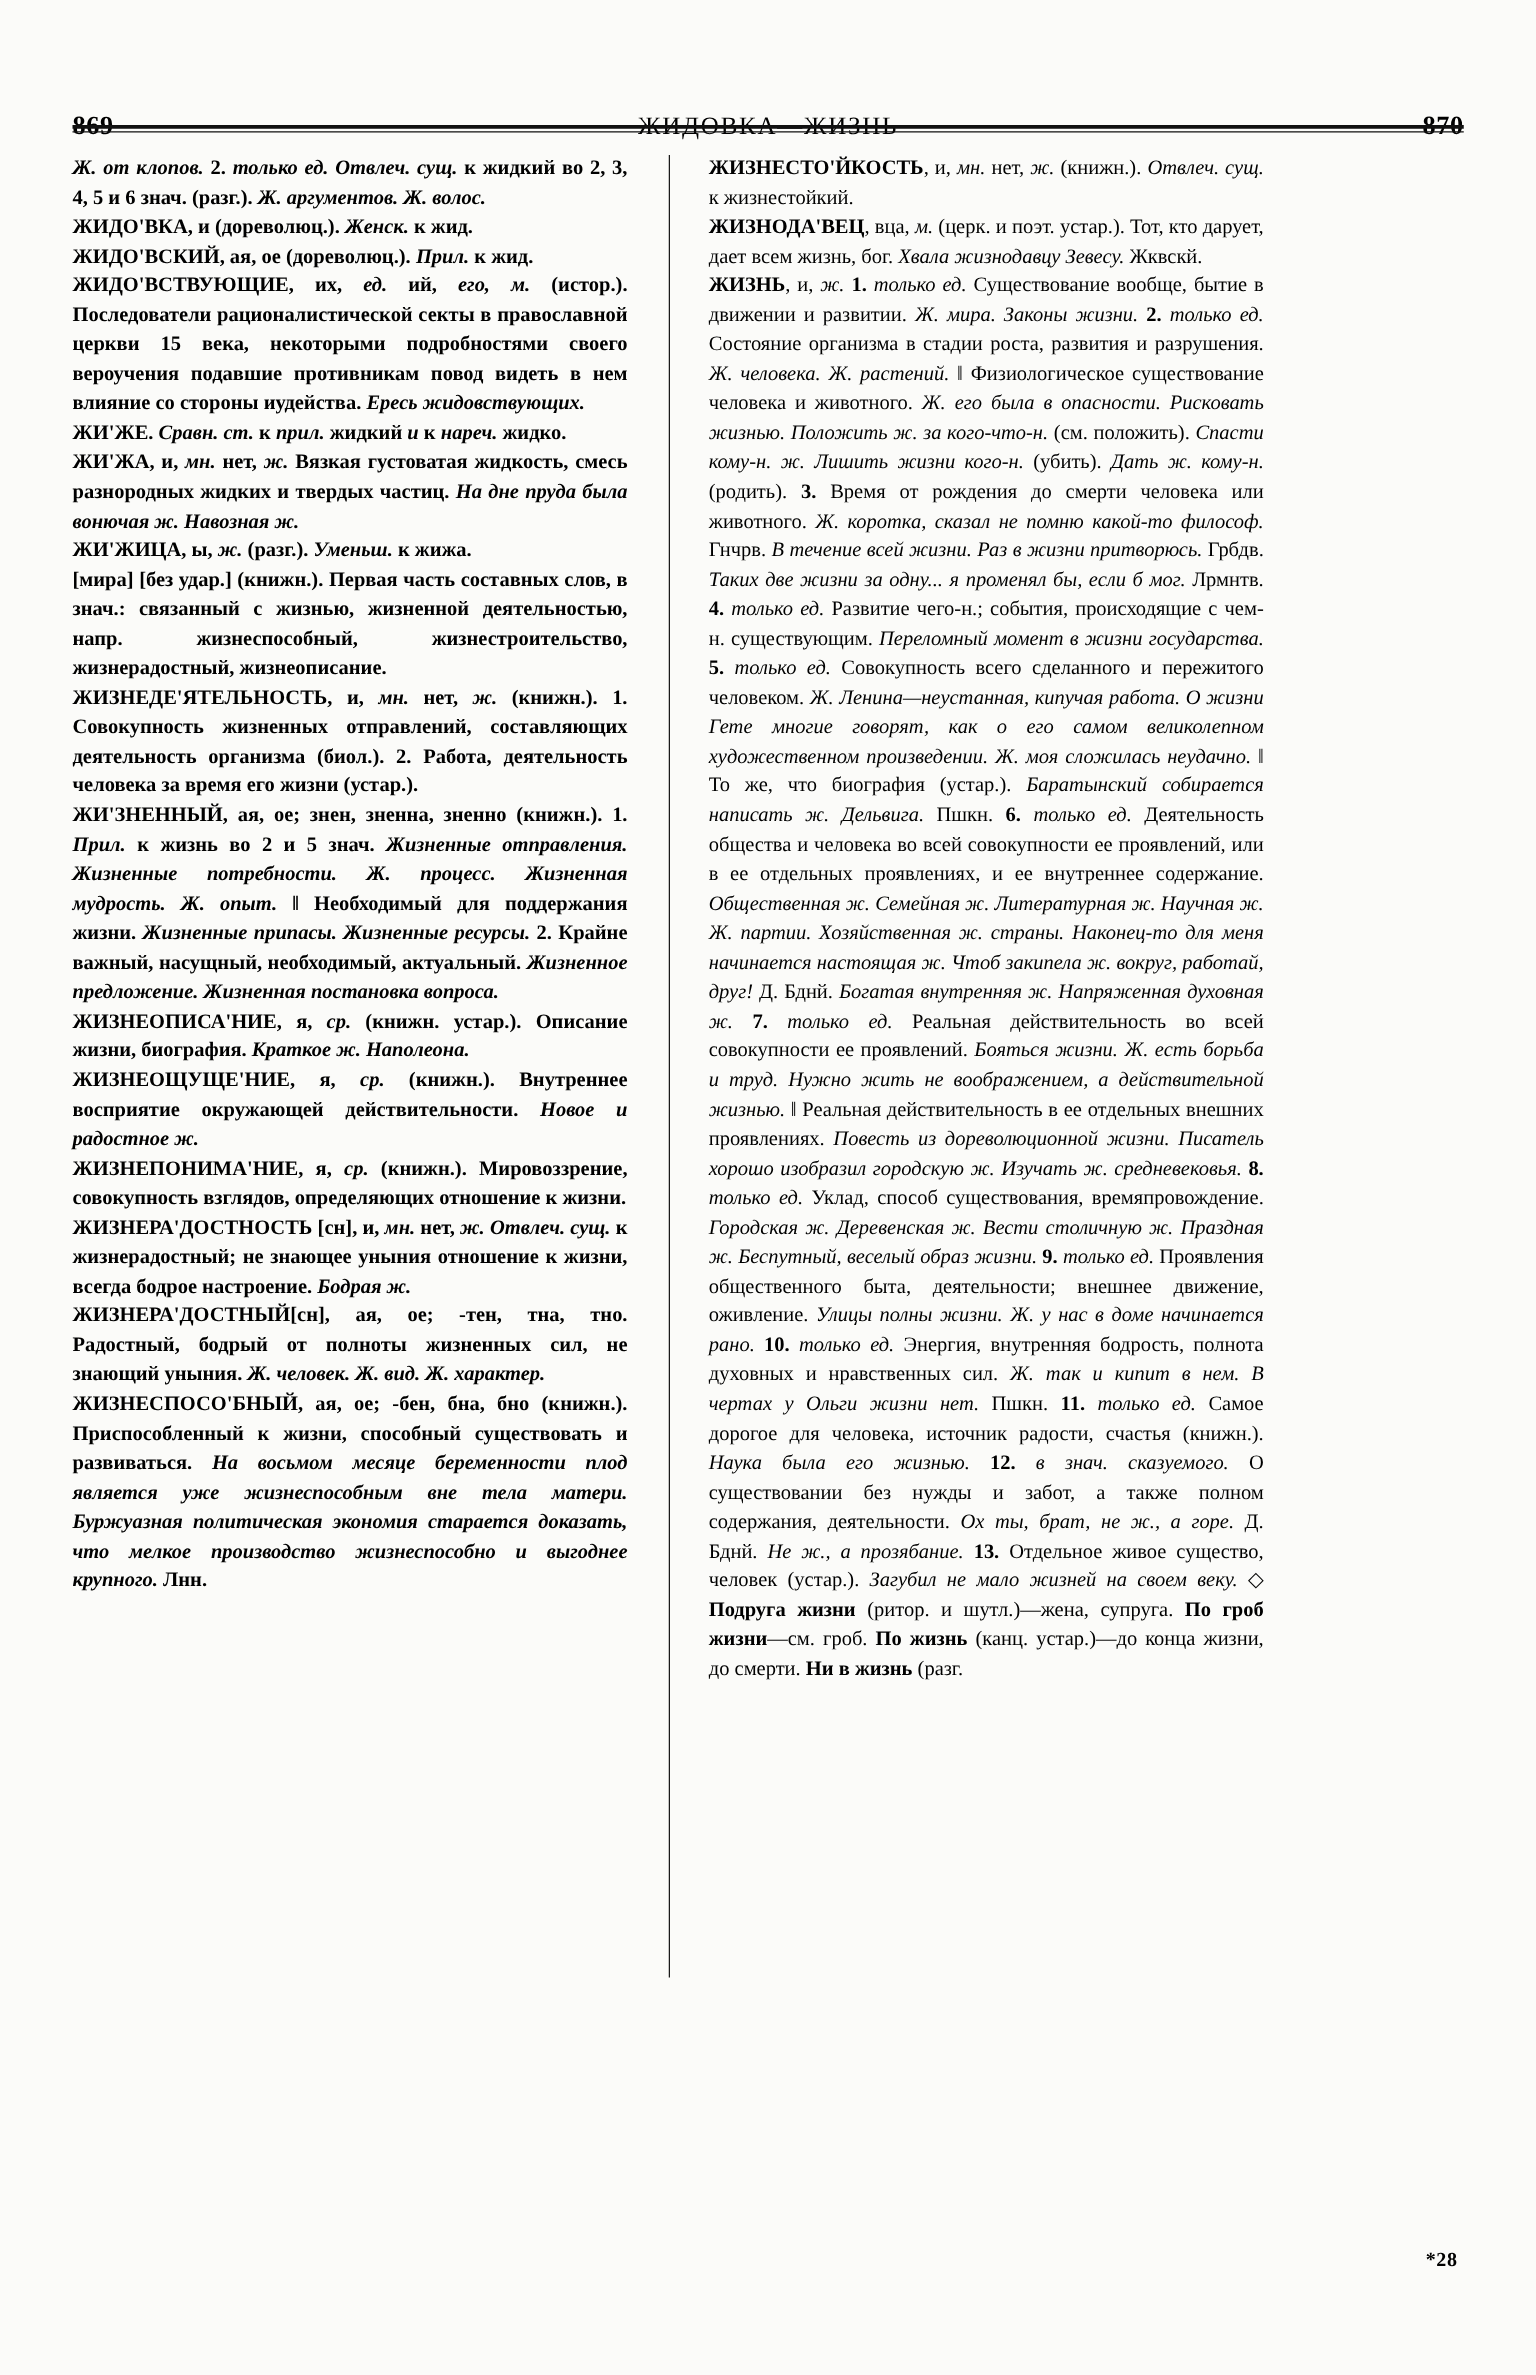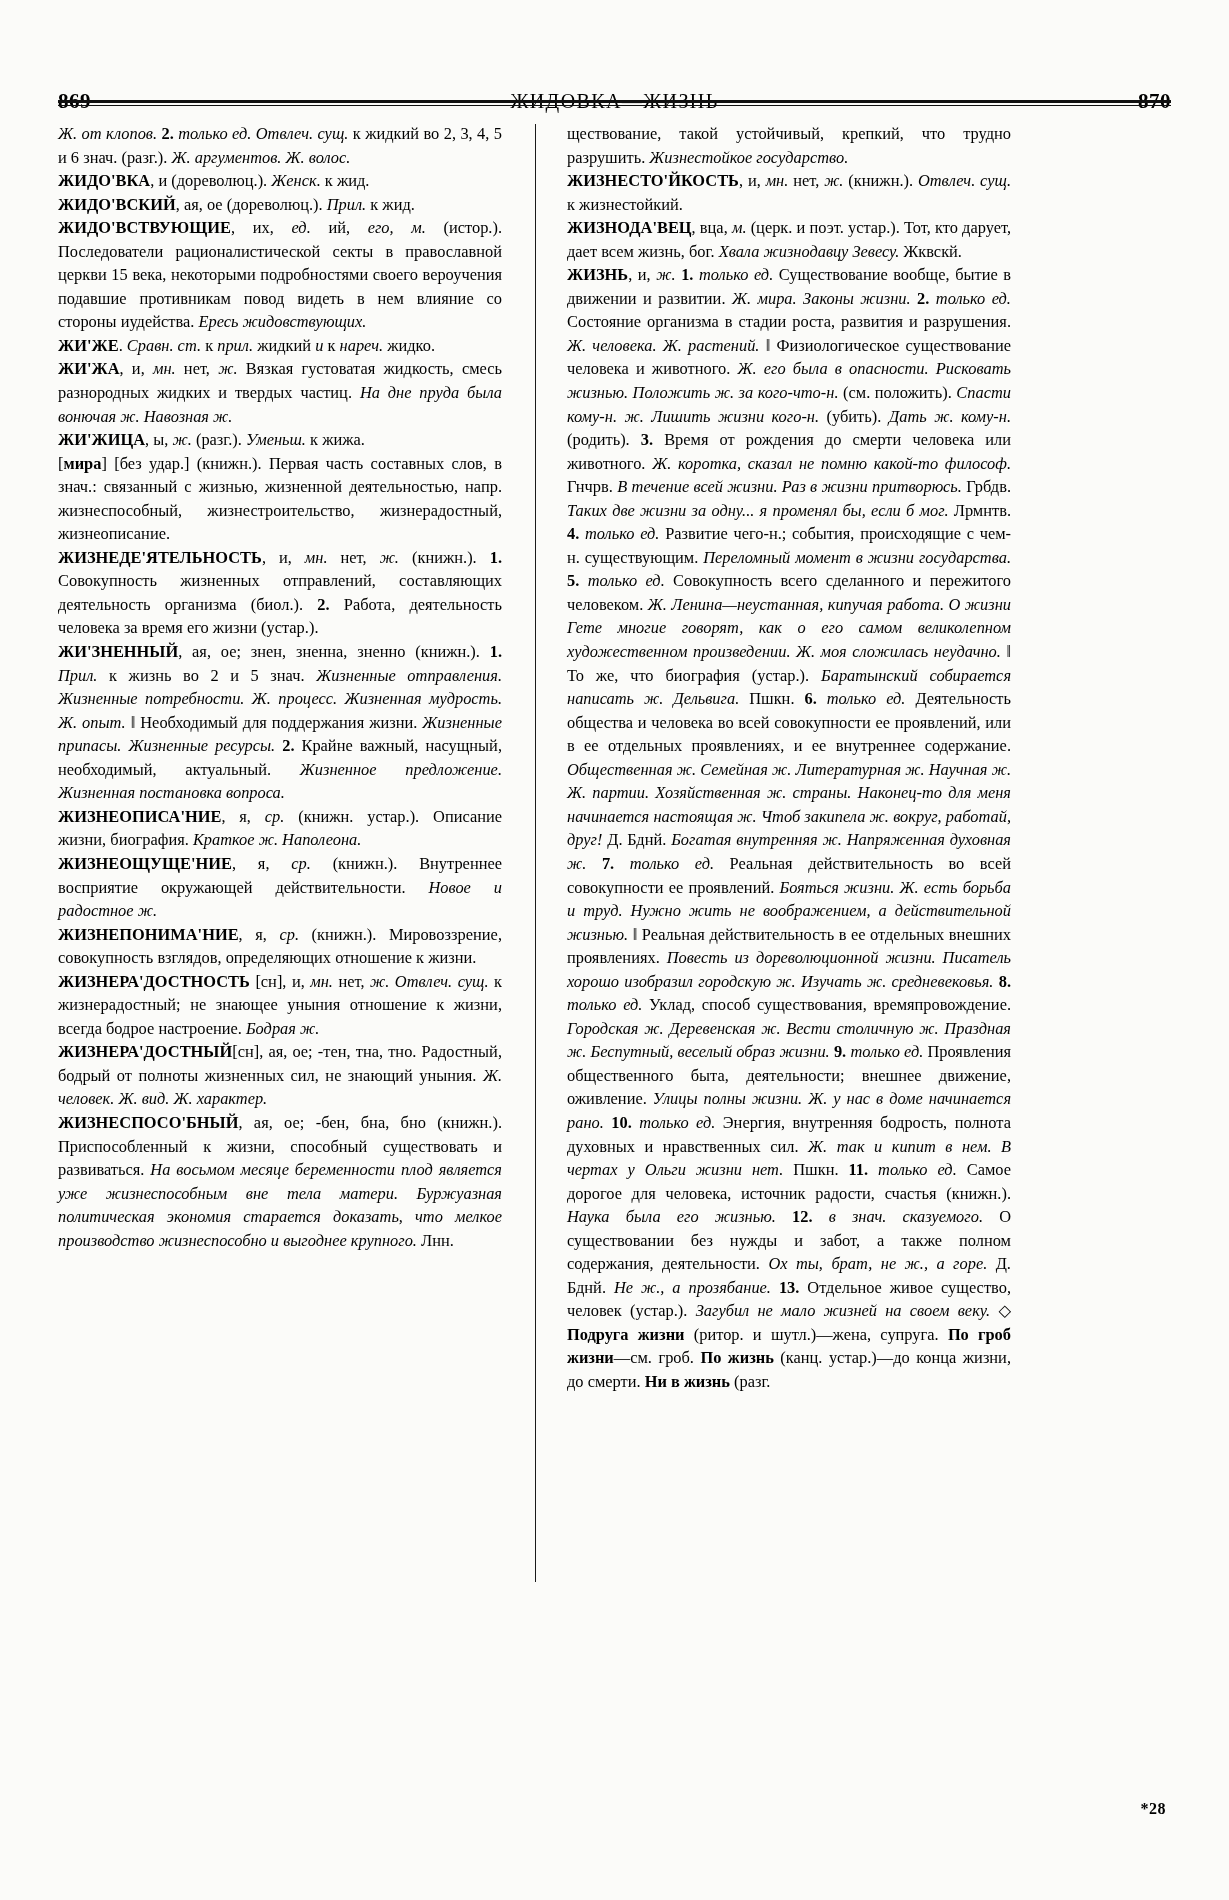--- a/index.html
+++ b/index.html
@@ -62,21 +62,21 @@
     gap: 0;
   }
   .col {
     width: 444px;
     font-size: 16.4px;
     line-height: 23.55px;
     text-align: justify;
     text-justify: inter-word;
     hyphens: manual;
   }
-  .col-left  { padding-right: 0; }
+  .col-left  { padding-right: 0; font-weight: bold; }
   .col-right { padding-left: 0; }
   .col-gutter {
     width: 65px;
     position: relative;
   }
   .col-gutter::after {
     content: "";
     position: absolute;
     left: 50%;
     top: 2px;
@@ -138,21 +138,20 @@
           <p class="entry"><b>ЖИЗНЕПОНИМА'НИЕ</b>, я, <i>ср.</i> (книжн.). Мировоззрение, совокупность взглядов, определяющих отношение к жизни.</p>
           <p class="entry"><b>ЖИЗНЕРА'ДОСТНОСТЬ</b> [сн], и, <i>мн.</i> нет, <i>ж. Отвлеч. сущ.</i> к жизнерадостный; не знающее уныния отношение к жизни, всегда бодрое настроение. <i>Бодрая ж.</i></p>
           <p class="entry"><b>ЖИЗНЕРА'ДОСТНЫЙ</b>[сн], ая, ое; -тен, тна, тно. Радостный, бодрый от полноты жизненных сил, не знающий уныния. <i>Ж. человек. Ж. вид. Ж. характер.</i></p>
           <p class="entry"><b>ЖИЗНЕСПОСО'БНЫЙ</b>, ая, ое; -бен, бна, бно (книжн.). Приспособленный к жизни, способный существовать и развиваться. <i>На восьмом месяце беременности плод является уже жизнеспособным вне тела матери. Буржуазная политическая экономия старается доказать, что мелкое производство жизнеспособно и выгоднее крупного.</i> Лнн.</p>
         </div>
     </div>
 
     <div class="col-gutter"></div>
 
     <div class="col col-right">
-      <p>ществование, такой устойчивый, крепкий, что трудно разрушить. <i>Жизнестойкое государство.</i></p>
       <div>
           <p class="entry"><b>ЖИЗНЕСТО'ЙКОСТЬ</b>, и, <i>мн.</i> нет, <i>ж.</i> (книжн.). <i>Отвлеч. сущ.</i> к жизнестойкий.</p>
           <p class="entry"><b>ЖИЗНОДА'ВЕЦ</b>, вца, <i>м.</i> (церк. и поэт. устар.). Тот, кто дарует, дает всем жизнь, бог. <i>Хвала жизнодавцу Зевесу.</i> Жквскй.</p>
           <p class="entry"><b>ЖИЗНЬ</b>, и, <i>ж.</i> <b>1.</b> <i>только ед.</i> Существование вообще, бытие в движении и развитии. <i>Ж. мира. Законы жизни.</i> <b>2.</b> <i>только ед.</i> Состояние организма в стадии роста, развития и разрушения. <i>Ж. человека. Ж. растений.</i> ‖ Физиологическое существование человека и животного. <i>Ж. его была в опасности. Рисковать жизнью. Положить ж. за кого-что-н.</i> (см. положить). <i>Спасти кому-н. ж. Лишить жизни кого-н.</i> (убить). <i>Дать ж. кому-н.</i> (родить). <b>3.</b> Время от рождения до смерти человека или животного. <i>Ж. коротка, сказал не помню какой-то философ.</i> Гнчрв. <i>В течение всей жизни. Раз в жизни притворюсь.</i> Грбдв. <i>Таких две жизни за одну... я променял бы, если б мог.</i> Лрмнтв. <b>4.</b> <i>только ед.</i> Развитие чего-н.; события, происходящие с чем-н. существующим. <i>Переломный момент в жизни государства.</i> <b>5.</b> <i>только ед.</i> Совокупность всего сделанного и пережитого человеком. <i>Ж. Ленина—неустанная, кипучая работа. О жизни Гете многие говорят, как о его самом великолепном художественном произведении. Ж. моя сложилась неудачно.</i> ‖ То же, что биография (устар.). <i>Баратынский собирается написать ж. Дельвига.</i> Пшкн. <b>6.</b> <i>только ед.</i> Деятельность общества и человека во всей совокупности ее проявлений, или в ее отдельных проявлениях, и ее внутреннее содержание. <i>Общественная ж. Семейная ж. Литературная ж. Научная ж. Ж. партии. Хозяйственная ж. страны. Наконец-то для меня начинается настоящая ж. Чтоб закипела ж. вокруг, работай, друг!</i> Д. Бднй. <i>Богатая внутренняя ж. Напряженная духовная ж.</i> <b>7.</b> <i>только ед.</i> Реальная действительность во всей совокупности ее проявлений. <i>Бояться жизни. Ж. есть борьба и труд. Нужно жить не воображением, а действительной жизнью.</i> ‖ Реальная действительность в ее отдельных внешних проявлениях. <i>Повесть из дореволюционной жизни. Писатель хорошо изобразил городскую ж. Изучать ж. средневековья.</i> <b>8.</b> <i>только ед.</i> Уклад, способ существования, времяпровождение. <i>Городская ж. Деревенская ж. Вести столичную ж. Праздная ж. Беспутный, веселый образ жизни.</i> <b>9.</b> <i>только ед.</i> Проявления общественного быта, деятельности; внешнее движение, оживление. <i>Улицы полны жизни. Ж. у нас в доме начинается рано.</i> <b>10.</b> <i>только ед.</i> Энергия, внутренняя бодрость, полнота духовных и нравственных сил. <i>Ж. так и кипит в нем. В чертах у Ольги жизни нет.</i> Пшкн. <b>11.</b> <i>только ед.</i> Самое дорогое для человека, источник радости, счастья (книжн.). <i>Наука была его жизнью.</i> <b>12.</b> <i>в знач. сказуемого.</i> О существовании без нужды и забот, а также полном содержания, деятельности. <i>Ох ты, брат, не ж., а горе.</i> Д. Бднй. <i>Не ж., а прозябание.</i> <b>13.</b> Отдельное живое существо, человек (устар.). <i>Загубил не мало жизней на своем веку.</i> ◇ <b>Подруга жизни</b> (ритор. и шутл.)—жена, супруга. <b>По гроб жизни</b>—см. гроб. <b>По жизнь</b> (канц. устар.)—до конца жизни, до смерти. <b>Ни в жизнь</b> (разг.</p>
         </div>
     </div>
 
   </div>
 
   <div class="sheet-sig">*28</div>

